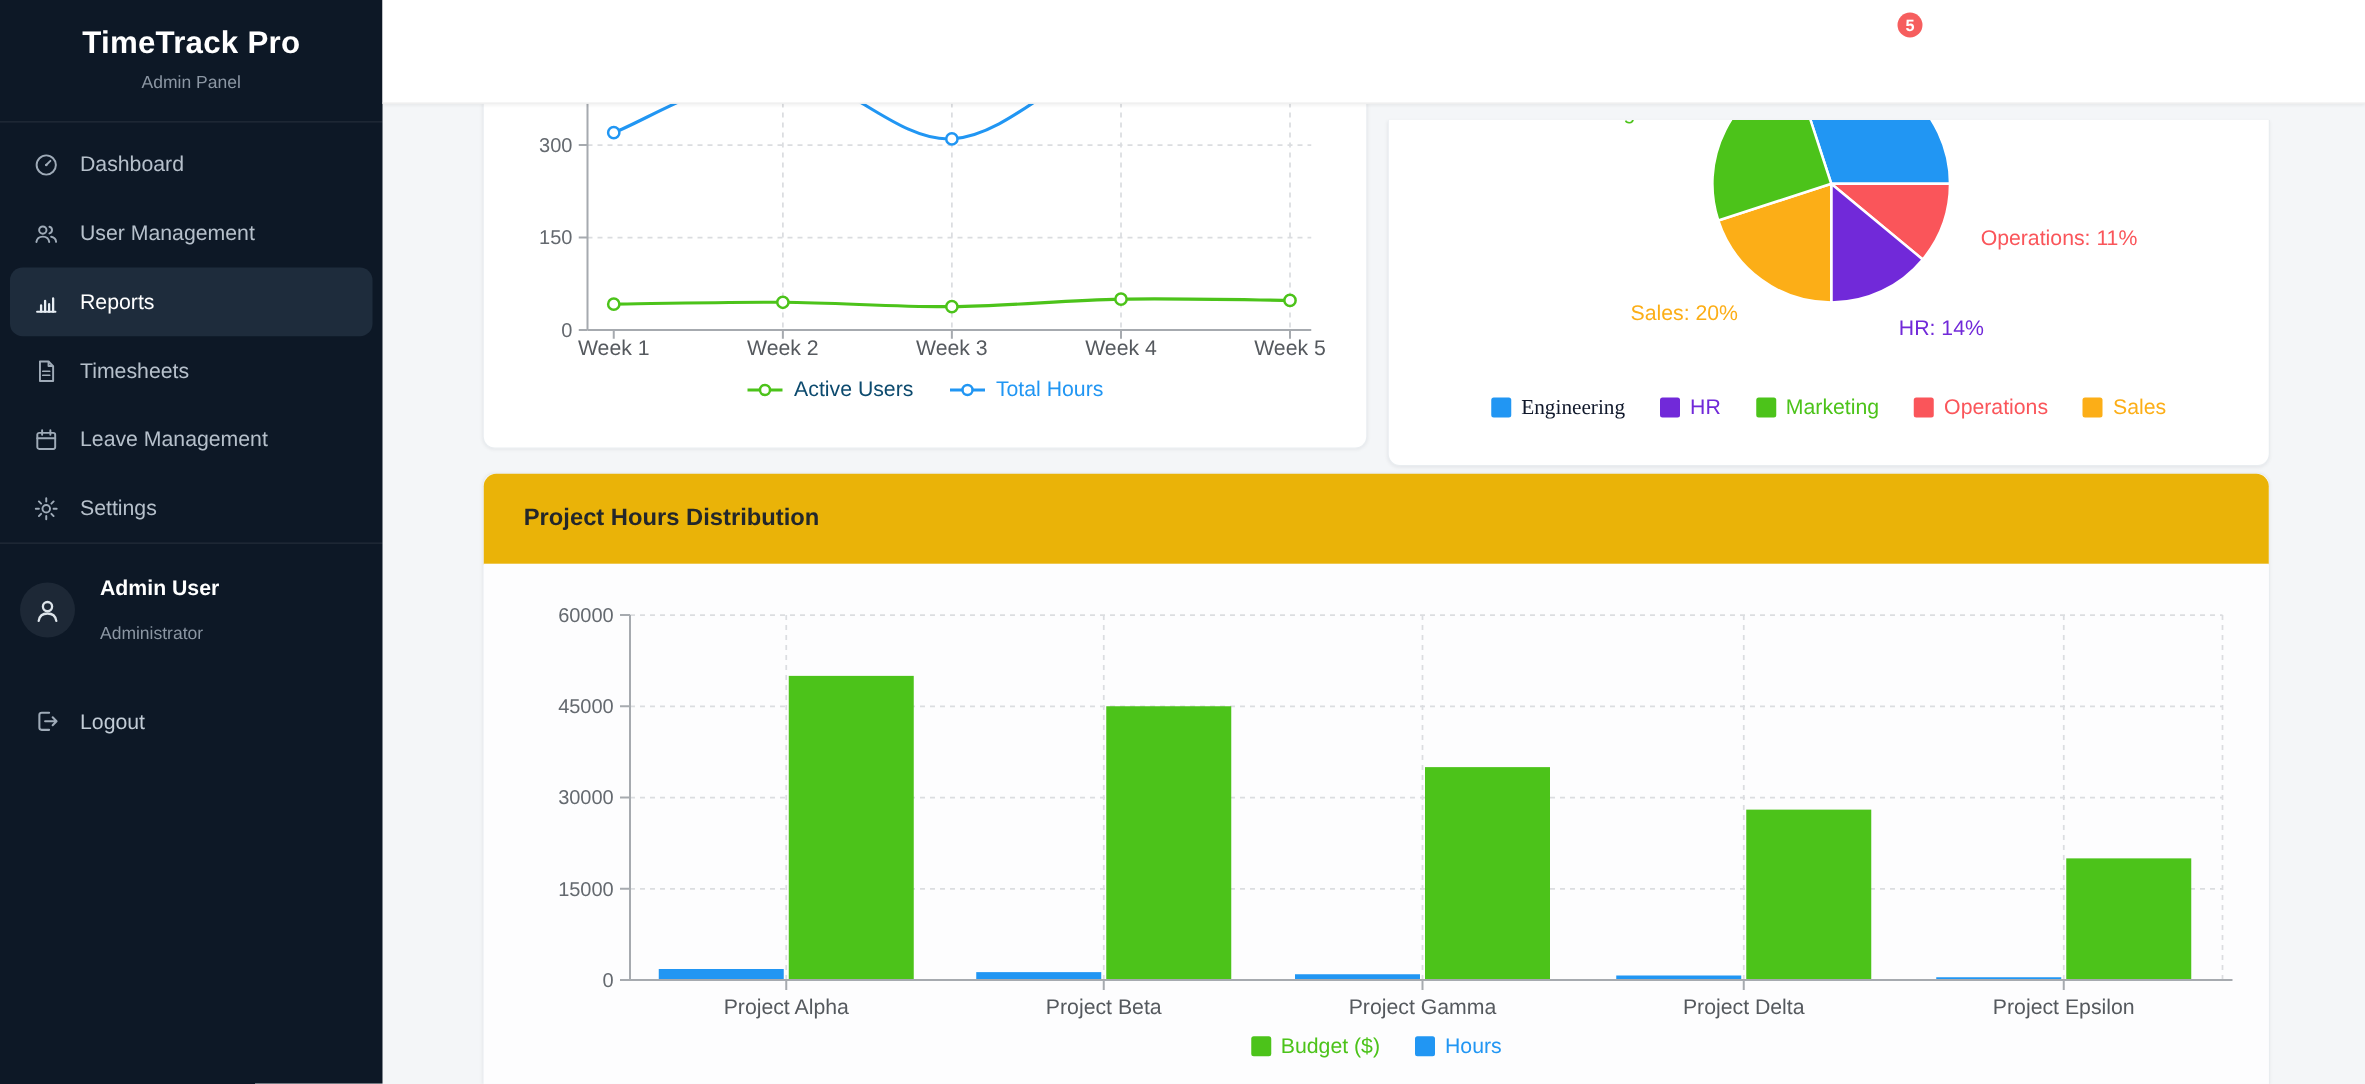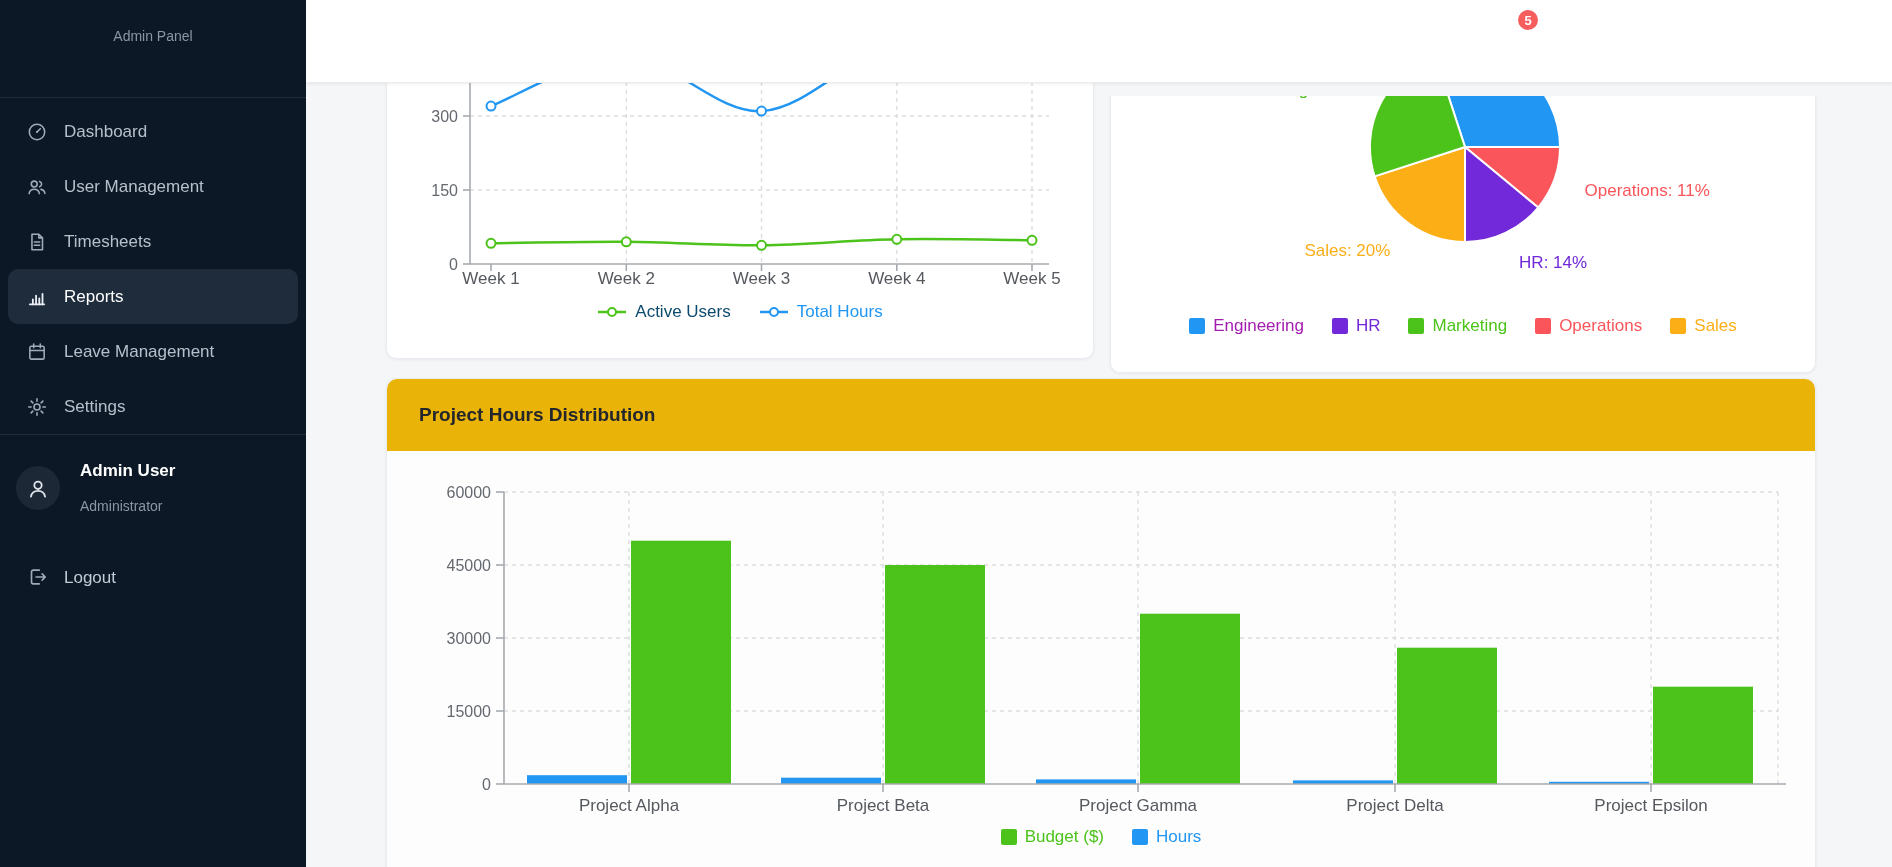--- a/index.html
+++ b/index.html
@@ -57,20 +57,21 @@
   .pielabel{font-size:17px}
   .chart-legend{position:absolute;left:0;width:100%;display:flex;justify-content:center;gap:28px;align-items:center}
   .lg-item{display:flex;align-items:center;gap:8px;font-size:17px;cursor:pointer}
   .lg-sw{width:16px;height:16px;border-radius:2px;display:inline-block}
 </style>
 </head>
 <body>
 
 <div class="sidebar">
   <div class="brand">
+    <h1>TimeTrack Pro</h1>
     <div class="sub">Admin Panel</div>
   </div>
   <div class="nav" id="side-nav">
       <div class="nav-item">
         <span class="nav-ic">
           <svg width="22" height="22" viewBox="0 0 24 24">
             <circle cx="12" cy="12" r="8.4" fill="none" stroke="currentColor" stroke-width="1.7"></circle>
             <line x1="12" y1="12" x2="15.6" y2="8.4" stroke="currentColor" stroke-width="1.7" stroke-linecap="round"></line>
             <circle cx="12" cy="12" r="1.1" fill="currentColor"></circle>
           </svg>
@@ -80,38 +81,38 @@
       <div class="nav-item">
         <span class="nav-ic">
           <svg width="22" height="22" viewBox="0 0 24 24">
             <circle cx="9" cy="8.8" r="3.2" fill="none" stroke="currentColor" stroke-width="1.7"></circle>
             <path d="M3.4,19.2 c0.5,-3.1 2.8,-4.7 5.6,-4.7 s5.1,1.6 5.6,4.7" fill="none" stroke="currentColor" stroke-width="1.7" stroke-linecap="round"></path>
             <path d="M14.8,5.9 a3,3 0 0 1 0,5.8 M16.3,14.6 c2.5,0.4 4,2 4.3,4.4" fill="none" stroke="currentColor" stroke-width="1.7" stroke-linecap="round"></path>
           </svg>
         </span>
         <span>User Management</span>
       </div>
+      <div class="nav-item active">
+        <span class="nav-ic">
+          <svg width="22" height="22" viewBox="0 0 24 24">
+            <path d="M4,20 H20" stroke="currentColor" stroke-width="1.8" stroke-linecap="round"></path>
+            <path d="M7.5,20 V14.5 M11,20 V10.5 M14.5,20 V13.5 M18,20 V8.5" stroke="currentColor" stroke-width="2" stroke-linecap="round"></path>
+          </svg>
+        </span>
+        <span>Reports</span>
+      </div>
       <div class="nav-item">
         <span class="nav-ic">
           <svg width="22" height="22" viewBox="0 0 24 24">
             <path d="M6.5,3.5 h7.5 l4,4 V20.5 h-11.5 z" fill="none" stroke="currentColor" stroke-width="1.7" stroke-linejoin="round"></path>
             <path d="M14,3.5 v4 h4" fill="none" stroke="currentColor" stroke-width="1.7" stroke-linejoin="round"></path>
             <path d="M9,12 h6 M9,15.5 h6" stroke="currentColor" stroke-width="1.5" stroke-linecap="round"></path>
           </svg>
         </span>
         <span>Timesheets</span>
-      </div>
-      <div class="nav-item active">
-        <span class="nav-ic">
-          <svg width="22" height="22" viewBox="0 0 24 24">
-            <path d="M4,20 H20" stroke="currentColor" stroke-width="1.8" stroke-linecap="round"></path>
-            <path d="M7.5,20 V14.5 M11,20 V10.5 M14.5,20 V13.5 M18,20 V8.5" stroke="currentColor" stroke-width="2" stroke-linecap="round"></path>
-          </svg>
-        </span>
-        <span>Reports</span>
       </div>
       <div class="nav-item">
         <span class="nav-ic">
           <svg width="22" height="22" viewBox="0 0 24 24">
             <rect x="4.2" y="5.8" width="15.6" height="14" rx="1.6" fill="none" stroke="currentColor" stroke-width="1.7"></rect>
             <path d="M8.4,3.4 v4 M15.6,3.4 v4 M4.2,10.4 h15.6" stroke="currentColor" stroke-width="1.7" stroke-linecap="round"></path>
           </svg>
         </span>
         <span>Leave Management</span>
       </div>
@@ -246,21 +247,21 @@
       <path d="M354,51 L427.2,111.6 A95,95 0 0 1 354.0,146.0 Z" fill="#7129d9" stroke="#fff" stroke-width="2" stroke-linejoin="round"></path>
       <path d="M354,51 L354.0,146.0 A95,95 0 0 1 263.6,80.4 Z" fill="#fcae17" stroke="#fff" stroke-width="2" stroke-linejoin="round"></path>
       <path d="M354,51 L263.6,80.4 A95,95 0 0 1 324.6,-39.4 Z" fill="#4cc31a" stroke="#fff" stroke-width="2" stroke-linejoin="round"></path>
       <text class="pielabel" x="428.6" y="-45.7" text-anchor="start" fill="#2196f3">Engineering: 30%</text>
       <text class="pielabel" x="473.5" y="100.0" text-anchor="start" fill="#fa555a">Operations: 11%</text>
       <text class="pielabel" x="408.1" y="171.9" text-anchor="start" fill="#7129d9">HR: 14%</text>
       <text class="pielabel" x="279.4" y="159.7" text-anchor="end" fill="#fcae17">Sales: 20%</text>
       <text class="pielabel" x="240.8" y="-0.7" text-anchor="end" fill="#4cc31a">Marketing: 25%</text>
     </svg>
   <div class="chart-legend" id="pie-legend" style="top:220px">
-      <div class="lg-item" style="color: #a21caf;">
+      <div class="lg-item" style="color: #0f172a; font-family: Liberation Serif, serif;">
         <span class="lg-sw" style="background:#2196f3"></span>
         <span>Engineering</span>
       </div>
       <div class="lg-item" style="color: rgb(113, 41, 217);">
         <span class="lg-sw" style="background:#7129d9"></span>
         <span>HR</span>
       </div>
       <div class="lg-item" style="color: rgb(76, 195, 26);">
         <span class="lg-sw" style="background:#4cc31a"></span>
         <span>Marketing</span>

